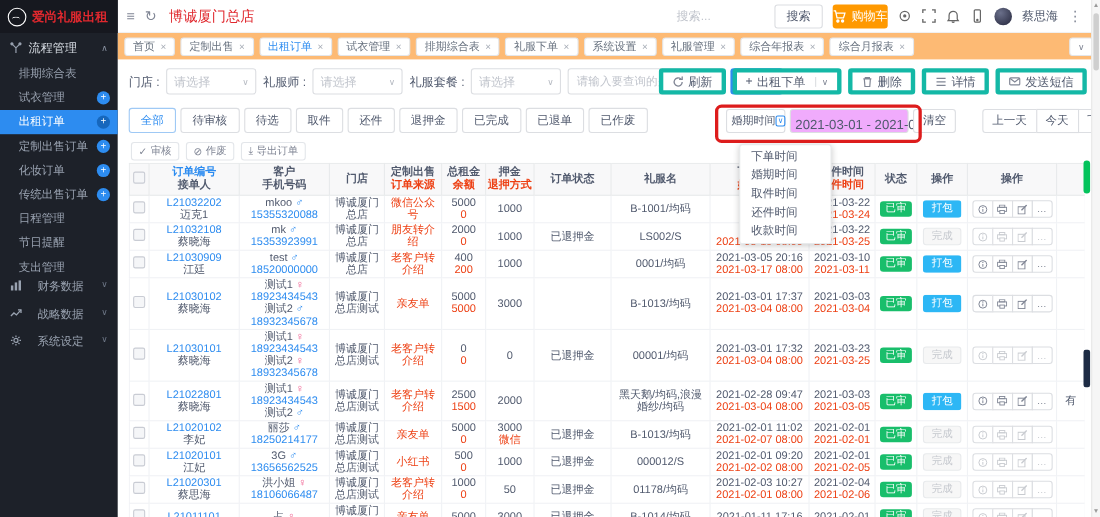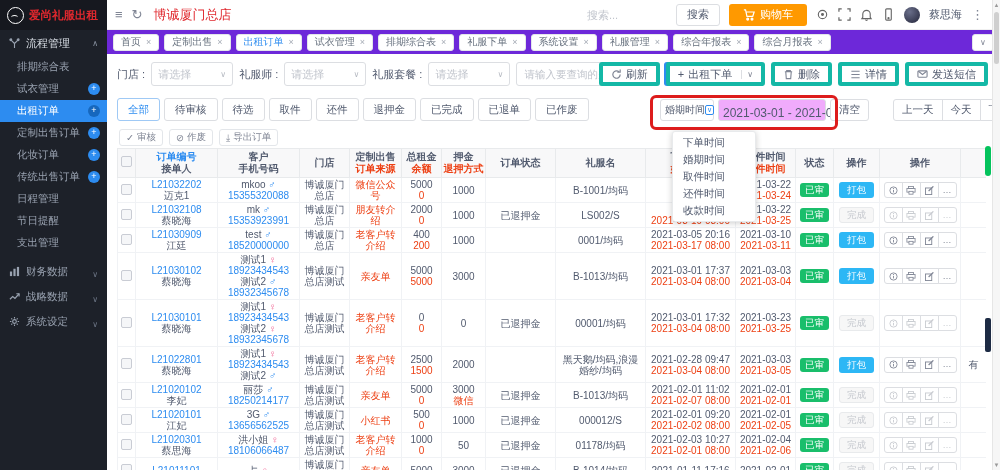--- a/index.html
+++ b/index.html
@@ -12,38 +12,38 @@
   .logo-badge{width:17px;height:17px;border:1.5px solid #fff;border-radius:50%;position:relative;flex:0 0 auto}
   .logo-badge:after{content:"";position:absolute;left:3px;top:7px;width:7px;height:4px;border-top:1.5px solid #fff;border-radius:50%}
   .logo-text{color:#e0282e;font-weight:bold;font-size:11.5px;white-space:nowrap}
   .side-section{display:flex;align-items:center;gap:6px;height:26px;padding:0 9px;font-size:11px;color:#d7dce3}
   .side-section .sec-caret{margin-left:auto;font-size:8px;color:#8a93a2}
   .side-item{display:flex;align-items:center;height:22px;padding:0 7px 0 17px;font-size:10.5px;color:#99a2b0;cursor:pointer;white-space:nowrap}
   .side-item.active{background:#2d8cf0;color:#fff}
   .plus-badge{margin-left:auto;width:12px;height:12px;border-radius:50%;background:#2d8cf0;color:#fff;
               font-size:9px;line-height:11px;text-align:center;flex:0 0 auto}
   .side-item.active .plus-badge{background:#1667bd}
-  .bottom-item{display:flex;align-items:flex-end;gap:6px;height:25px;padding:0 9px;font-size:10.5px;color:#99a2b0}
+  .bottom-item{display:flex;align-items:flex-start;gap:14px;height:25px;padding:0 9px;font-size:10.5px;color:#99a2b0}
   .bottom-item .sec-caret{margin-left:auto;font-size:8px;color:#6d7686}
   .sicon{width:11px;height:11px;flex:0 0 auto;color:#99a2b0}
   
   .topbar{position:absolute;left:107px;top:0;width:885px;height:30px;background:#fff;border-bottom:1px solid #f0f0f0;
           display:flex;align-items:center;gap:9px;padding:0 8px;z-index:20}
   .tb-icon{color:#808695;font-size:13px;line-height:1;cursor:pointer}
   .store-name{color:#e0282e;font-size:13px;margin-left:2px;white-space:nowrap}
   .tb-search{margin-left:auto;width:80px;border:none;outline:none;font-size:11px;color:#515a6e}
   .tb-search::placeholder{color:#c0c4cc}
   .btn-plain{height:22px;background:#fff;border:1px solid #dcdee2;border-radius:3px;font-size:11px;color:#515a6e;padding:0 10px;cursor:pointer}
-  .btn-cart{height:22px;background:#f90;border:none;border-radius:3px;color:#fff;font-size:11px;padding:0 14px;
+  .btn-cart{height:22px;background:#f90;border:none;border-radius:3px;color:#fff;font-size:11px;padding:0 0;
             display:flex;align-items:center;gap:5px;cursor:pointer}
   .ticon{width:13px;height:13px;color:#666;cursor:pointer}
   .avatar{width:16px;height:16px;border-radius:50%;background:radial-gradient(circle at 35% 30%,#6a6f8a,#23253a);flex:0 0 auto}
   .user-name{font-size:11px;color:#515a6e;white-space:nowrap}
   
-  .tabsbar{position:absolute;left:107px;top:30px;width:893px;height:24px;background:#6d28d9;
+  .tabsbar{position:absolute;left:107px;top:30px;width:893px;height:24px;background:#fdba74;
            display:flex;align-items:center;gap:4px;padding:12px 6px;z-index:10}
   .tab{background:#fff;border:1px solid #e3e6ea;border-radius:3px;font-size:10px;color:#66707e;padding:0 7px;
        display:flex;gap:5px;align-items:center;height:17px;white-space:nowrap;cursor:pointer}
   .tab.active{color:#2d8cf0}
   .tab-x{font-size:9px;color:#a5abb5}
   .tabs-caret{margin-left:auto;background:#fff;border:1px solid #e3e6ea;border-radius:3px;width:22px;height:17px;
               font-size:8px;color:#808695;display:flex;align-items:center;justify-content:center;cursor:pointer}
   
   .content{position:absolute;left:107px;top:54px;width:893px;height:416px;background:#fff}
   .filter-row{position:absolute;top:8px;left:10px;display:flex;align-items:center;gap:6px;font-size:11px;color:#515a6e;white-space:nowrap}

